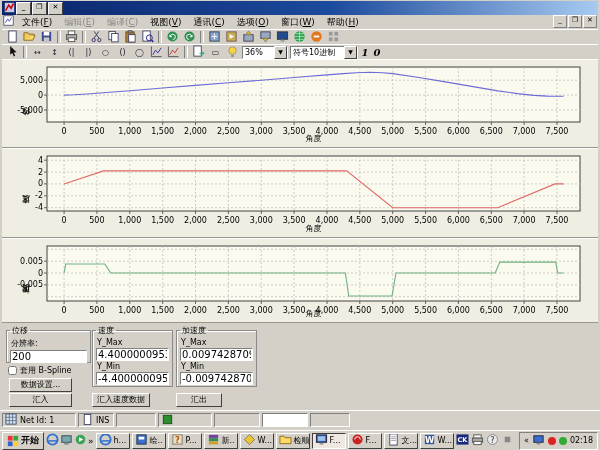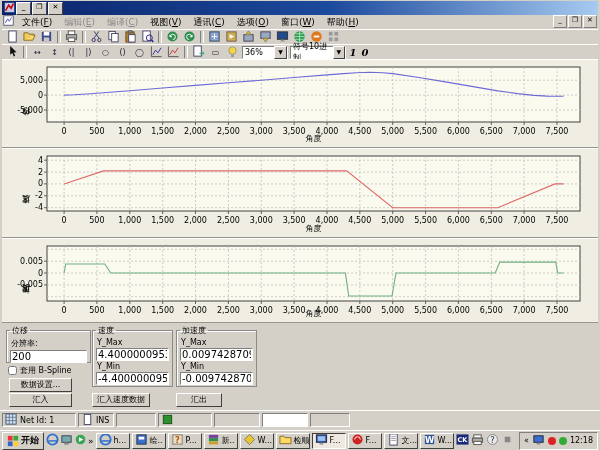--- a/index.html
+++ b/index.html
@@ -275,21 +275,21 @@
       <span class="tbtn">
         <span><svg width="13" height="13" viewBox="0 0 14 14">
             <circle cx="7" cy="6" r="4" fill="#f5d342" stroke="#997"></circle>
             <rect x="5.5" y="10" width="3" height="3" fill="#999"></rect>
           </svg></span>
       </span>
       <span class="combo" style="width: 46px;">
         <span>36%</span>
         <span class="arrow">▼</span>
       </span>
-      <span class="combo" style="width: 56px;">
+      <span class="combo" style="width: 68px;">
         <span>符号10进制</span>
         <span class="arrow">▼</span>
       </span>
       <span class="numbtn">1</span>
       <span class="numbtn">0</span>
     </div>
 
   <div class="charts">
     <div class="chart-panel" style="top:0;height:89px">
       <span class="ylab">位移</span>
@@ -665,16 +665,16 @@
           <rect x="4" y="4" width="6" height="6" fill="#888"></rect>
         </svg></span>
       <span class="tray">
         <span>«</span>
         <span><svg width="13" height="13" viewBox="0 0 14 14">
             <rect x="2" y="3" width="10" height="7" fill="#3a6fd0" stroke="#223"></rect>
             <rect x="5" y="10.5" width="4" height="1.8" fill="#888"></rect>
           </svg></span>
         <span class="dot" style="background: rgb(221, 34, 34);"></span>
         <span class="dot" style="background: rgb(51, 170, 51);"></span>
-        <span>12:18</span>
+        <span>02:18</span>
       </span>
     </div>
 </div>
 
 </body></html>

